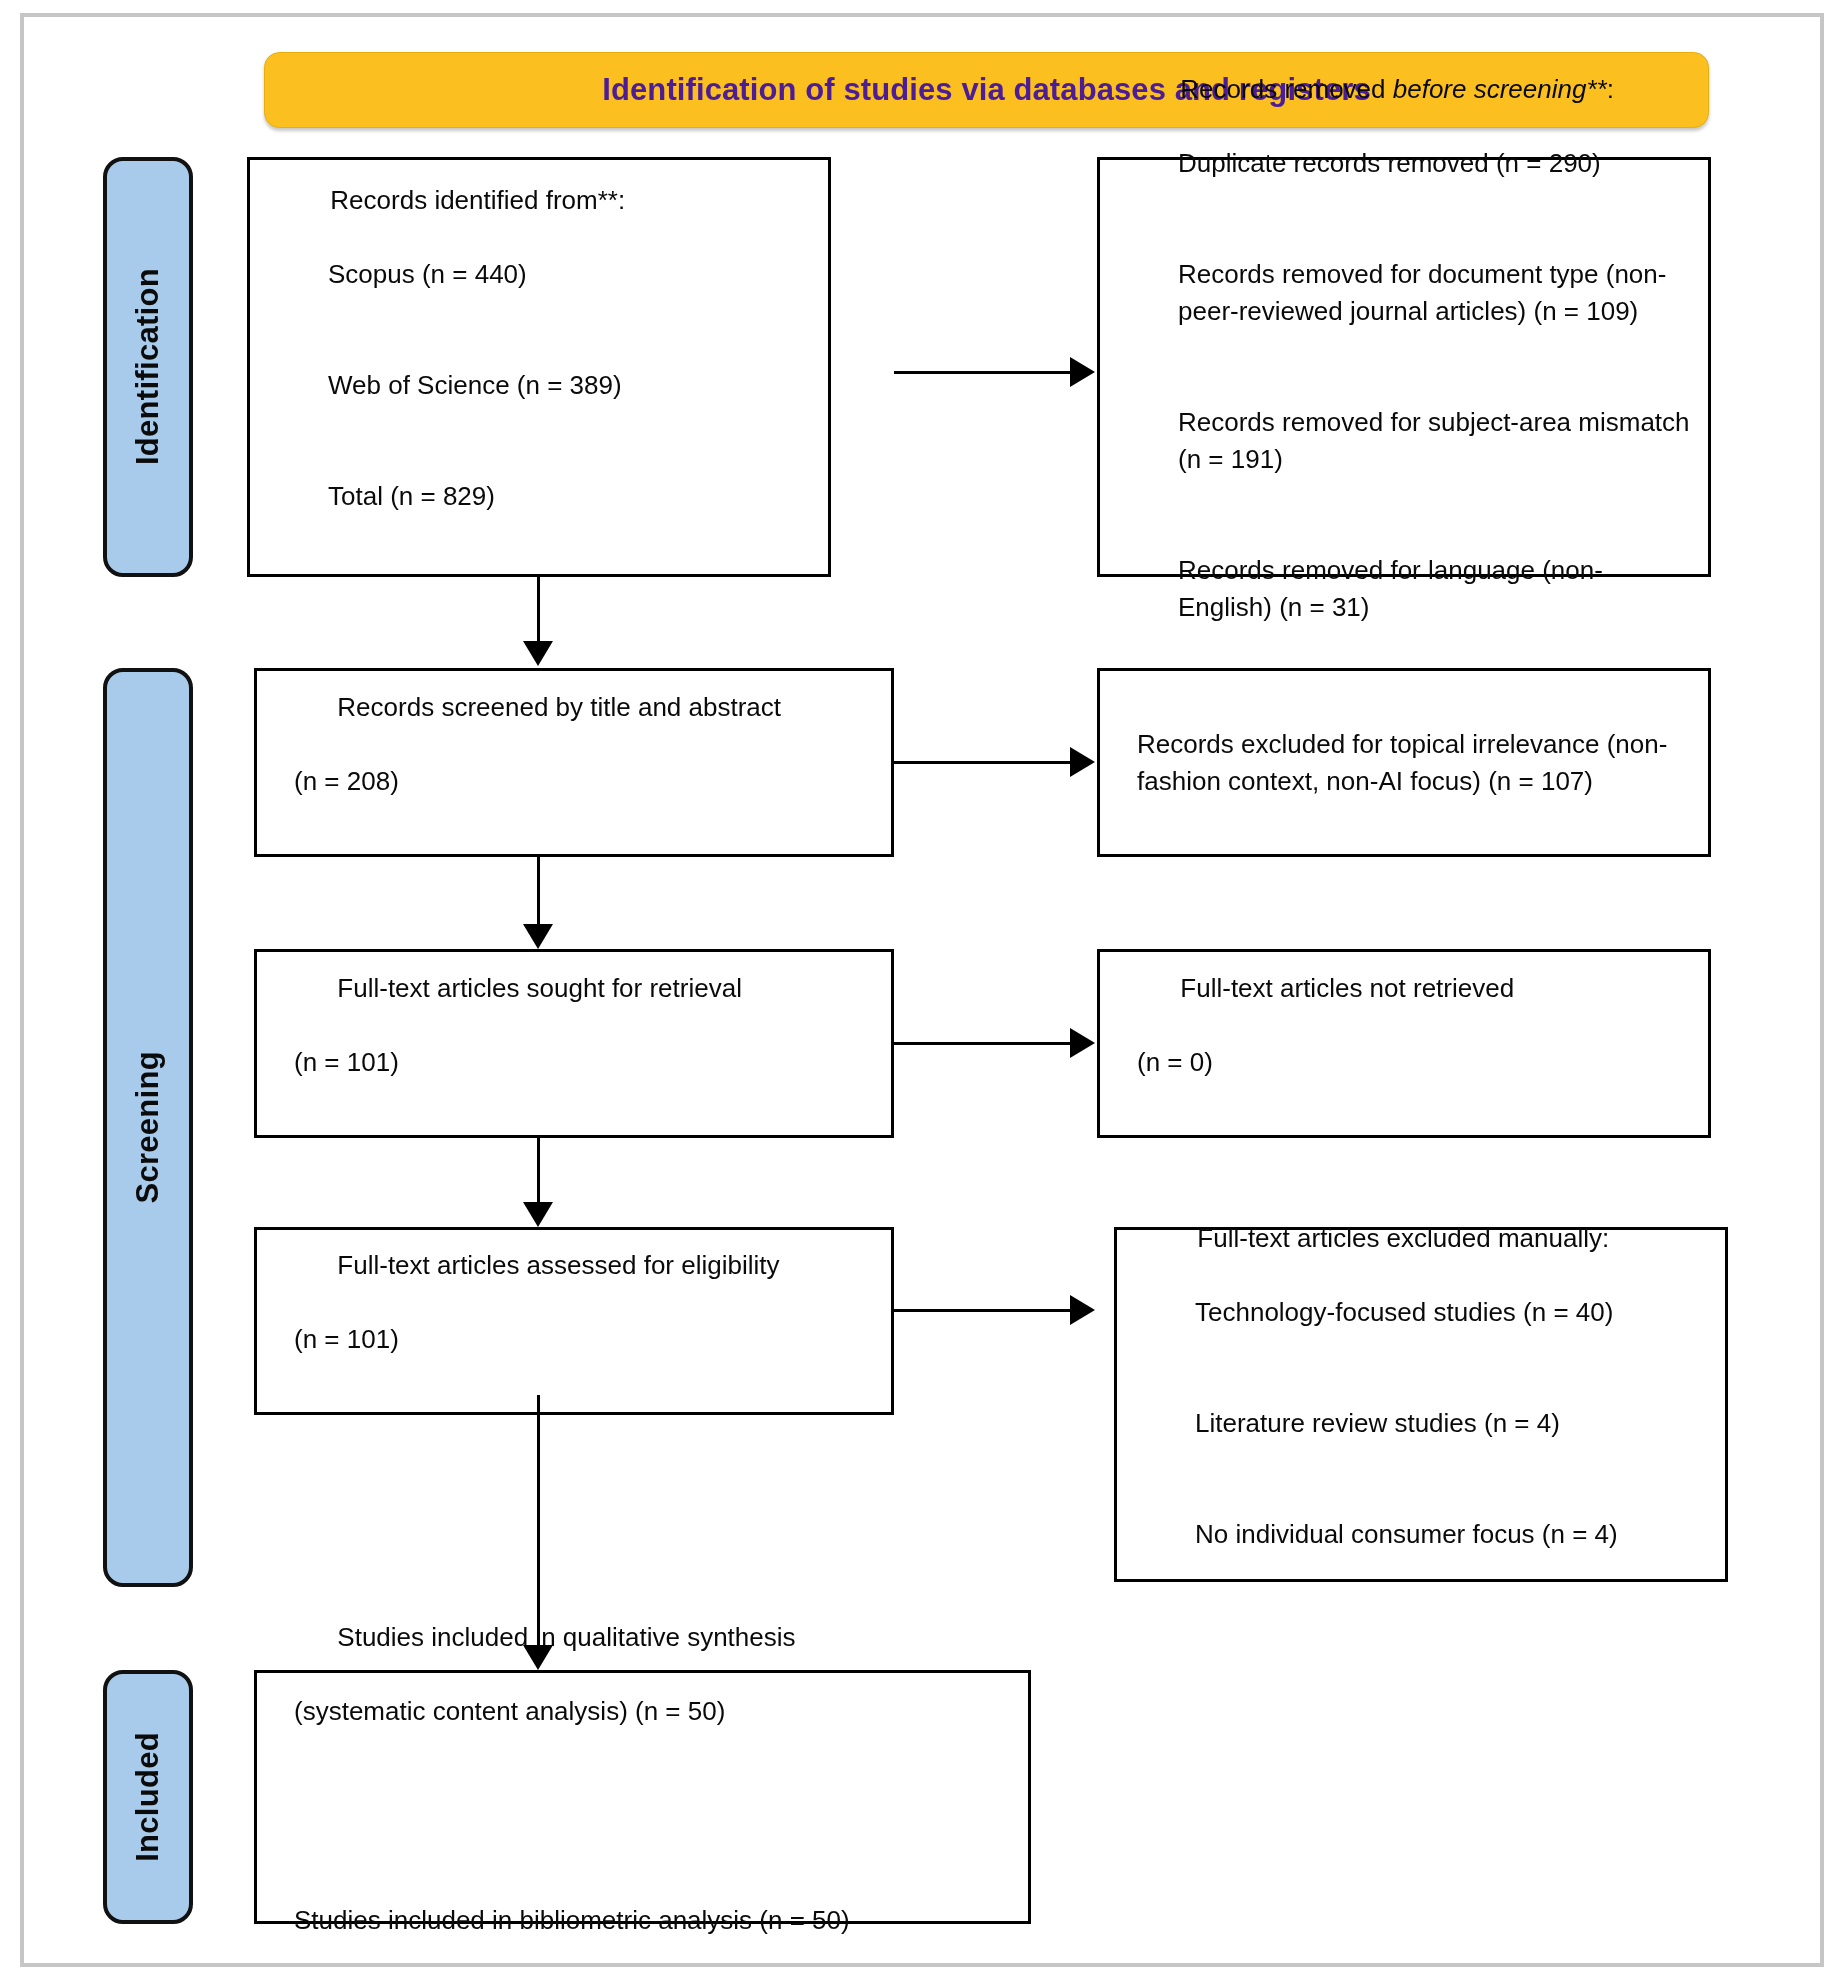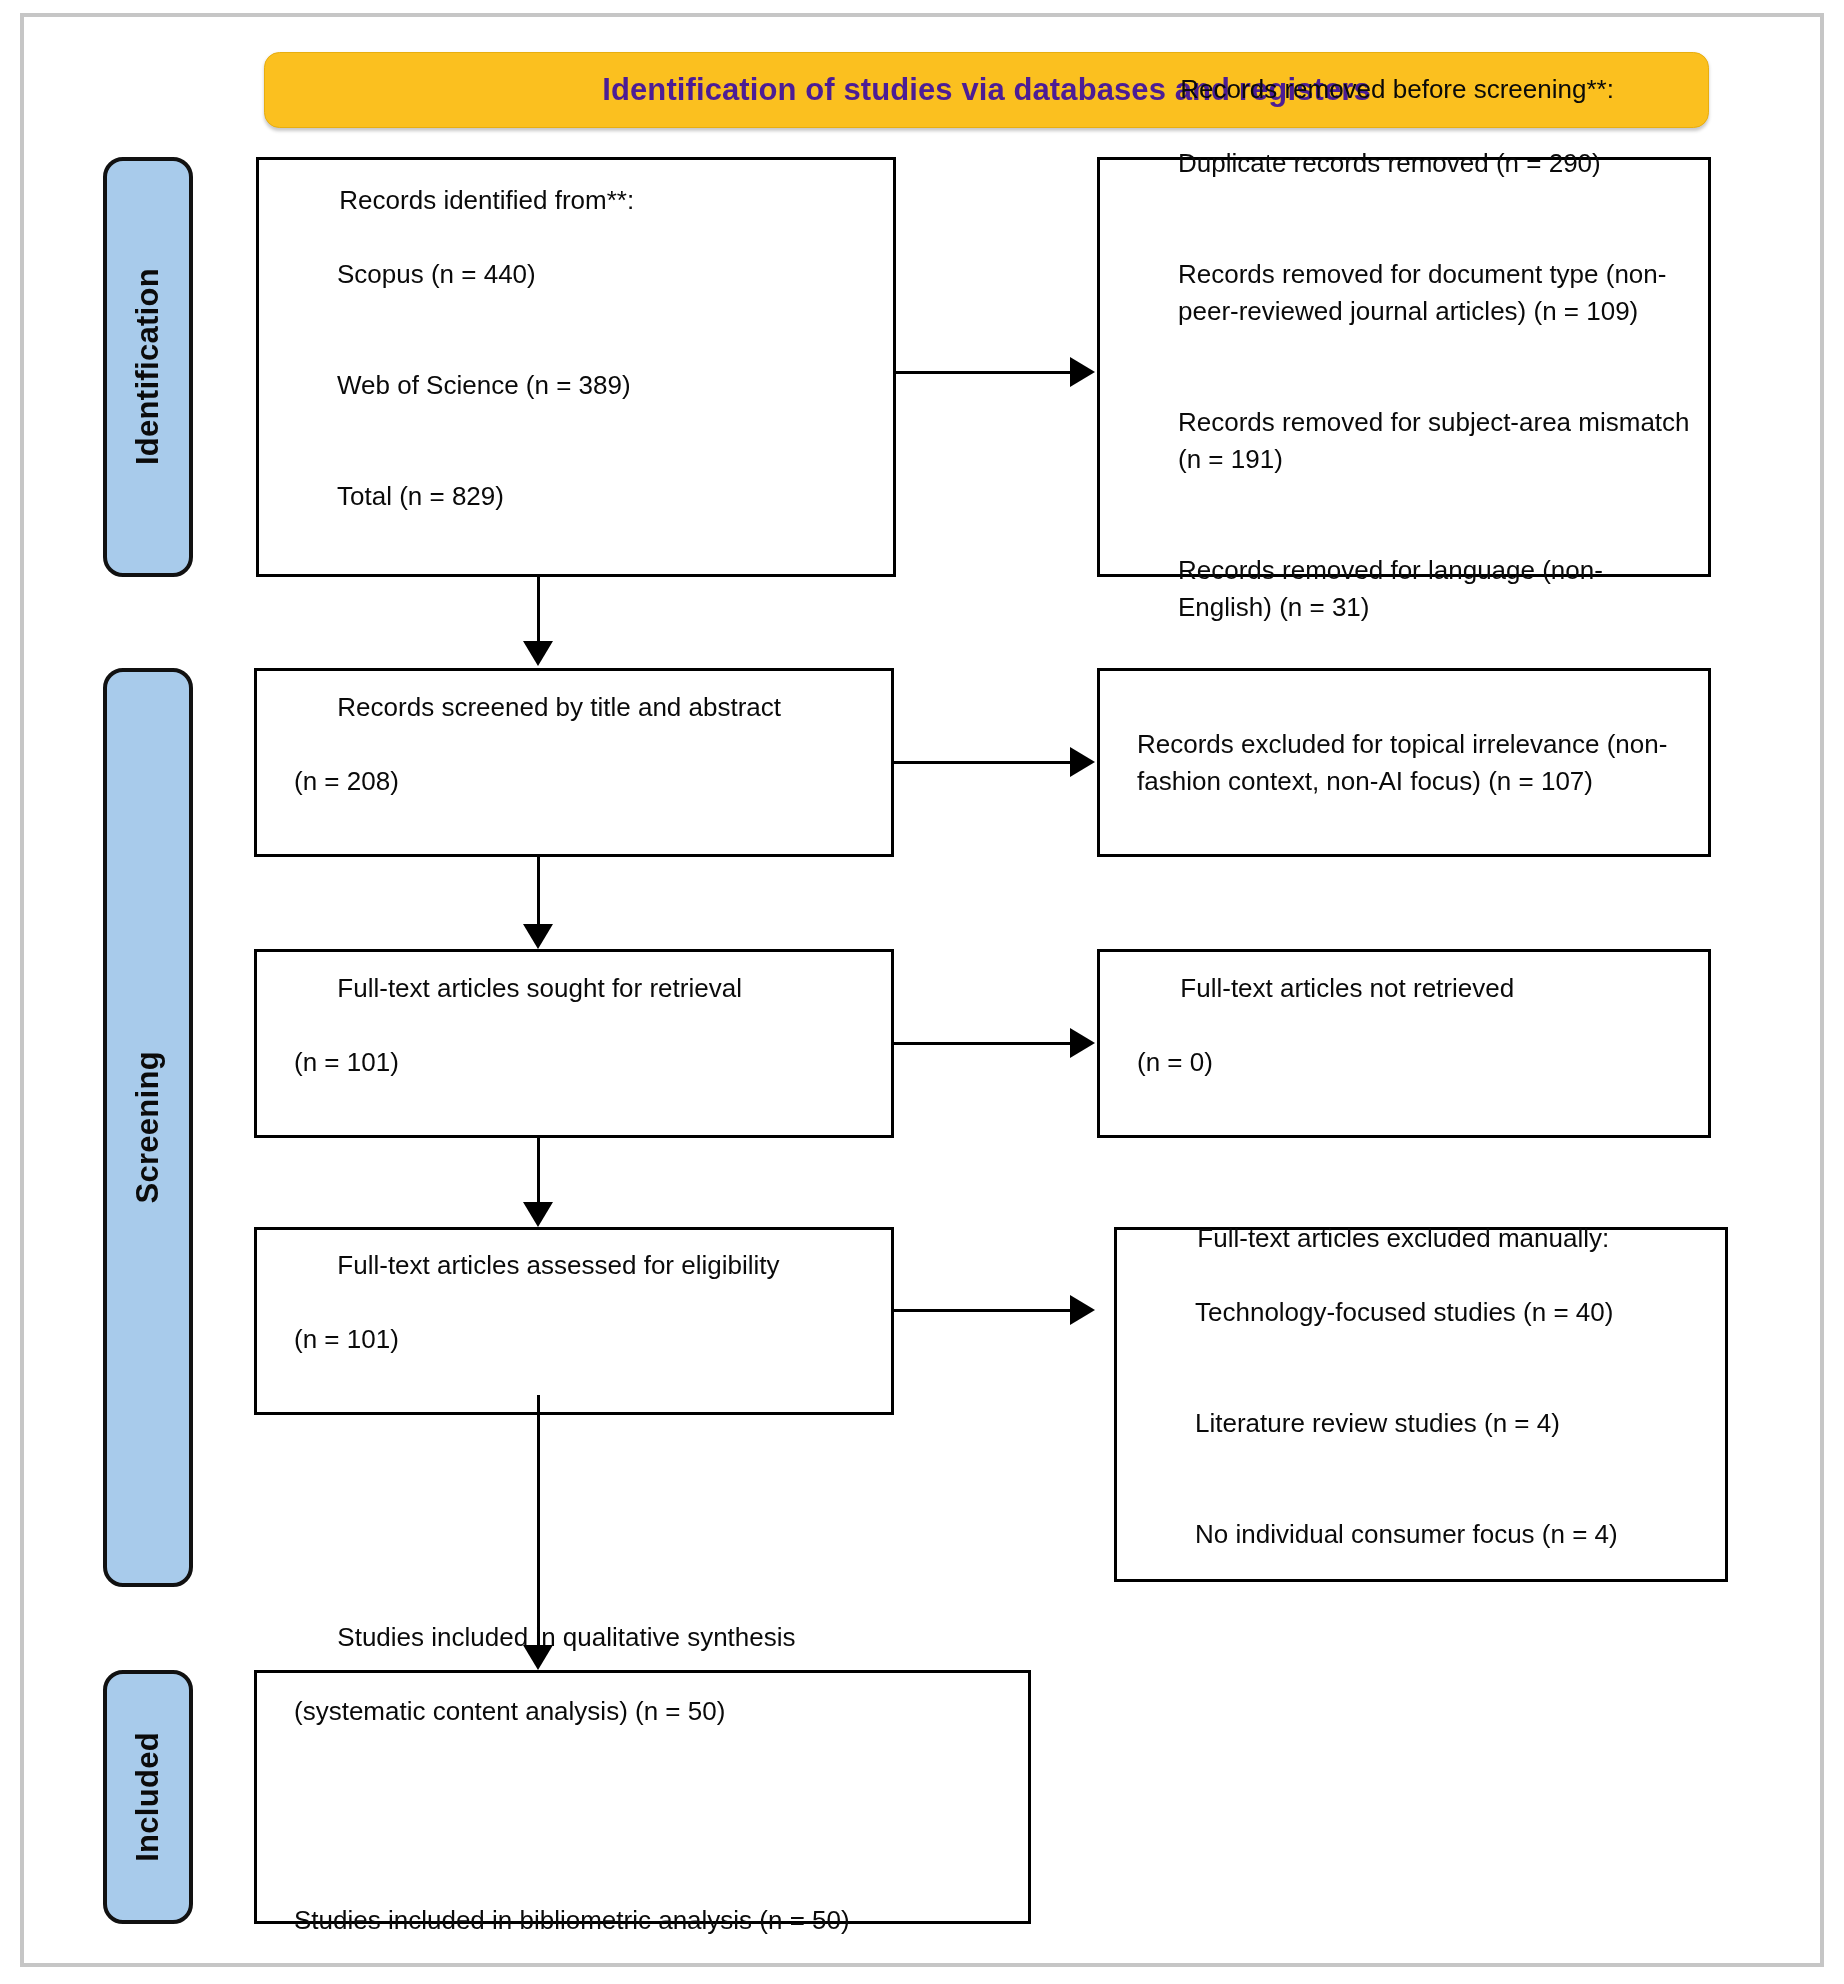--- a/index.html
+++ b/index.html
@@ -71,29 +71,29 @@
   }
   .box-text{
     position:absolute;
     left:37px;right:16.6px;
     font-size:26px;
     line-height:37px;
     color:#0a0a0a;
     white-space:pre-wrap;
   }
   .indent{padding-left:41px;display:block;}
-  .ital{}
+  .ital{font-style:italic;}
 
   
   .vc{
     top:50%;transform:translateY(-50%);
   }
 
   
-  #box-identified   {left:256px; top:157px;  width:640px; height:420px;padding-left:32px;}
+  #box-identified   {left:247px; top:157px;  width:584px; height:420px;padding-left:32px;}
   #box-removed      {left:1097px;top:157px;  width:614px; height:420px;}
   #box-screened     {left:254px; top:668px; width:640px; height:189px;}
   #box-excluded-topic{left:1097px;top:668px;width:614px; height:189px;}
   #box-sought       {left:254px; top:949px; width:640px; height:189px;}
   #box-notretrieved {left:1097px;top:949px; width:614px; height:189px;}
   #box-assessed     {left:254px; top:1227px; width:640px; height:188px;}
   #box-excluded-man {left:1097px;top:1227px; width:614px; height:355px;margin-left:17px;}
   #box-included     {left:254px; top:1670px; width:777px; height:254px;}
 
   

